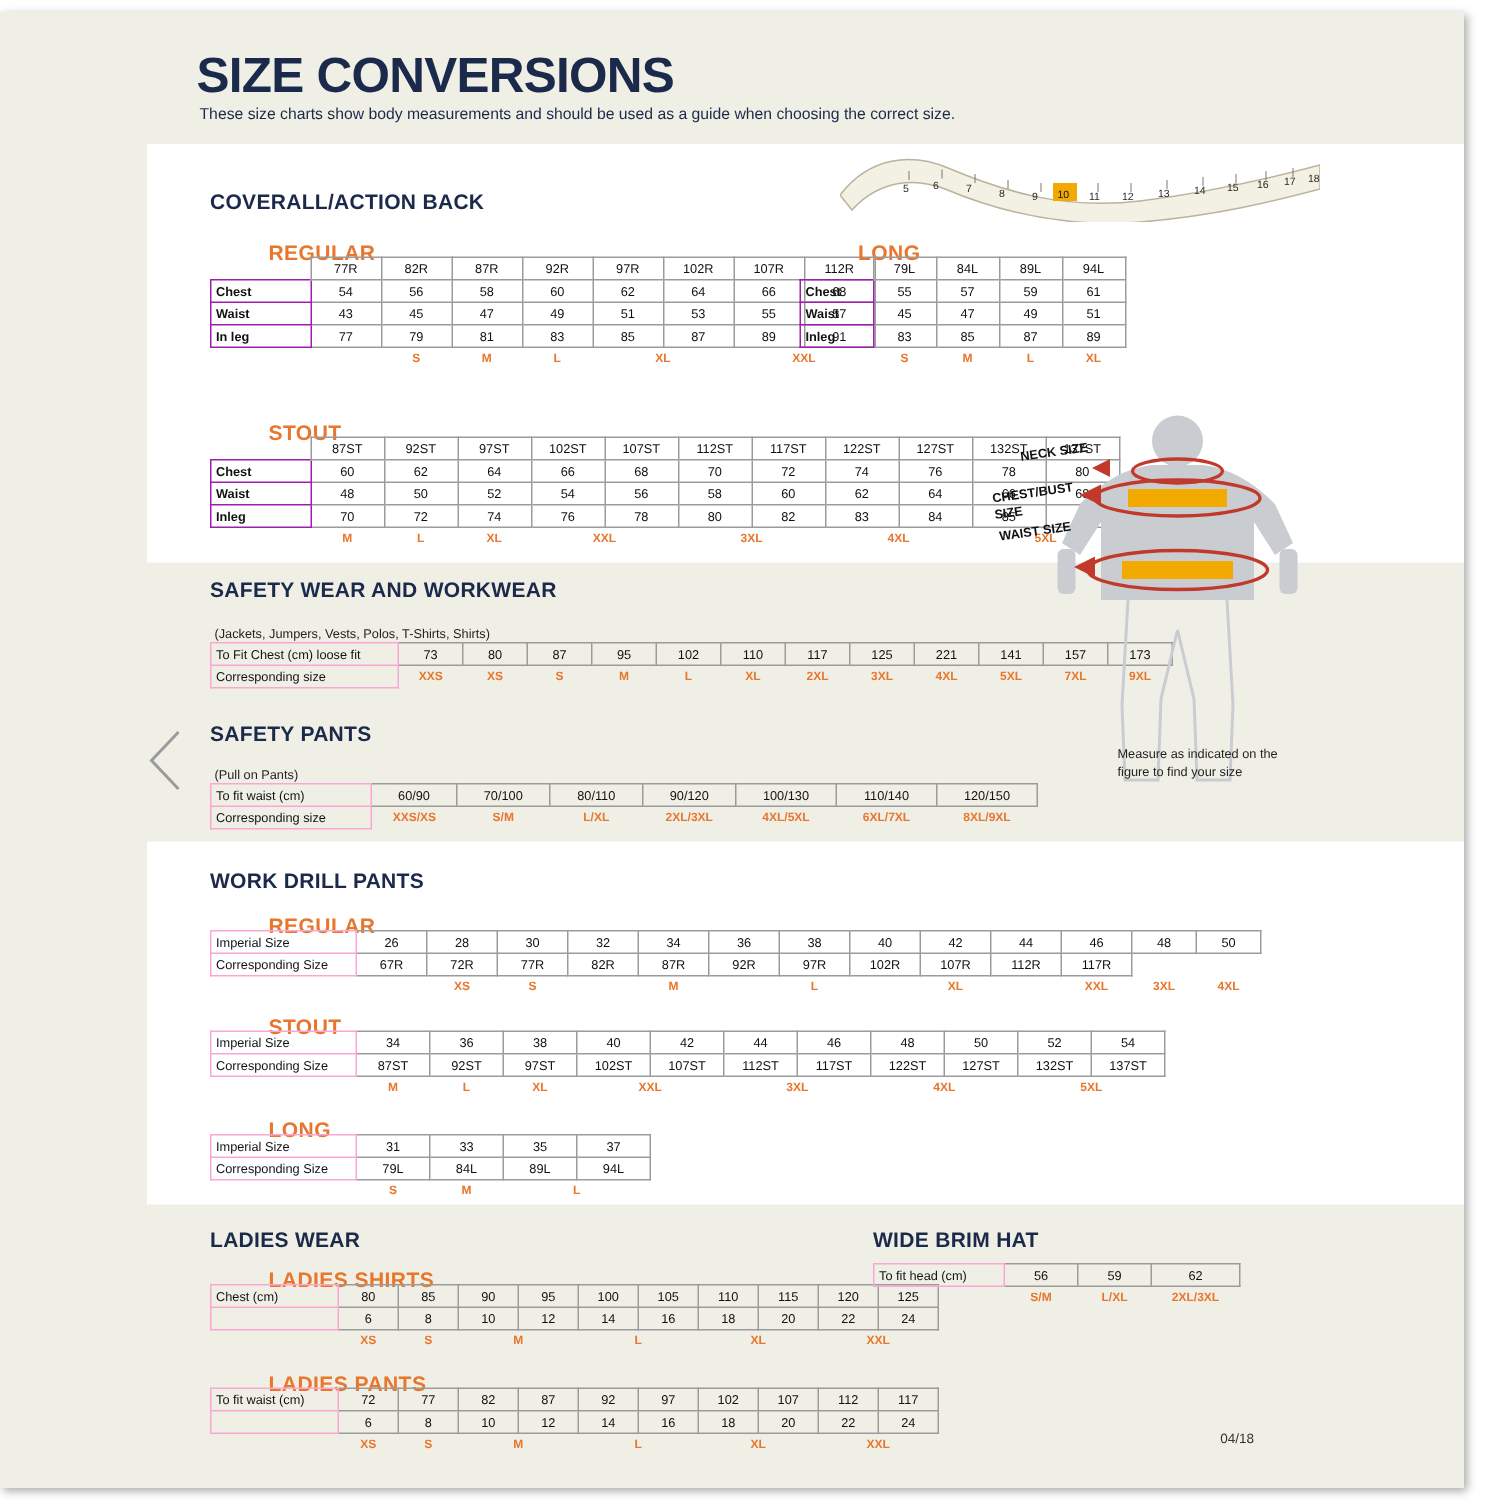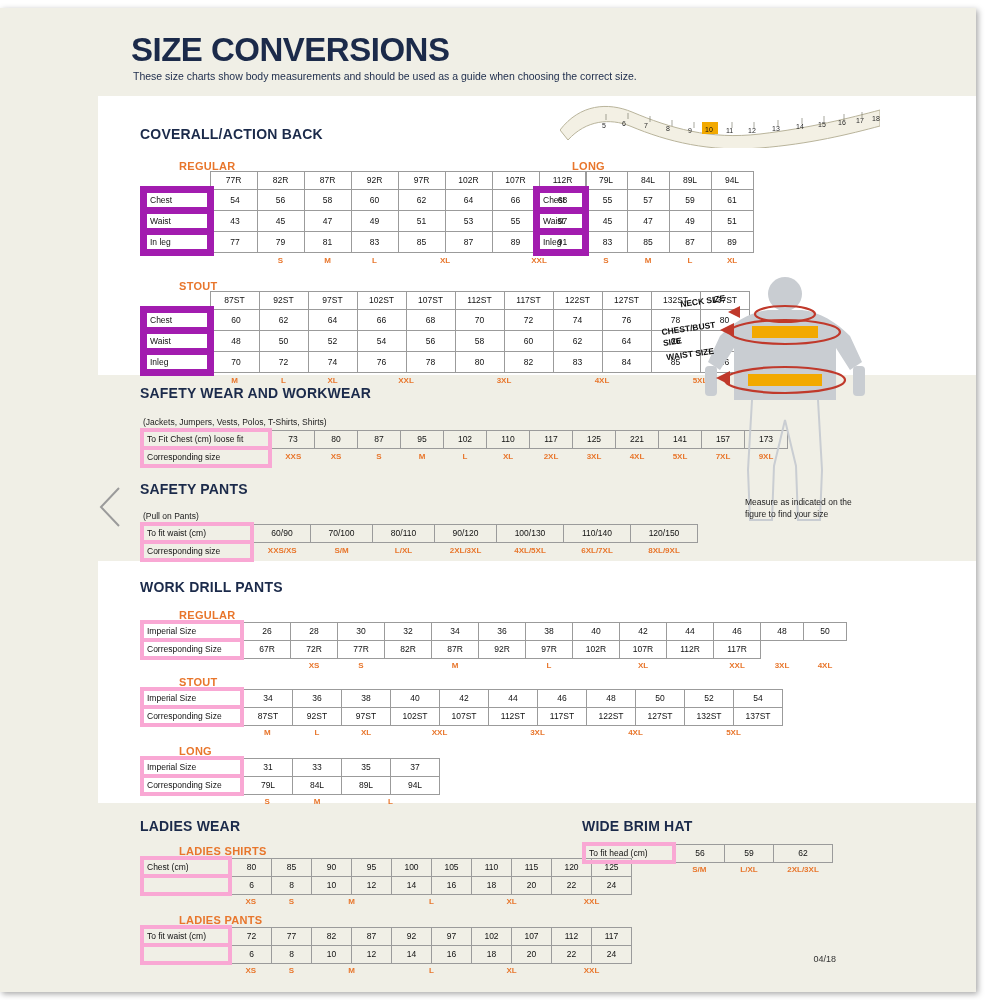--- a/index.html
+++ b/index.html
@@ -9,27 +9,27 @@
   .leftband{position:absolute;left:0;top:0;width:98px;height:984px;background:#f0efe6;}
   .headband{position:absolute;left:0;top:0;width:976px;height:88px;background:#f0efe6;}
   .midband{position:absolute;left:0;top:367px;width:976px;height:186px;background:#f0efe6;}
   .botband{position:absolute;left:0;top:795px;width:976px;height:189px;background:#f0efe6;}
   .content{position:absolute;left:0;top:0;width:976px;height:984px;}
 
   h1.title{position:absolute;left:131px;top:23px;margin:0;font-size:33px;font-weight:bold;color:#1b2a4a;letter-spacing:-0.5px;font-family:"Liberation Sans",sans-serif;}
   .subtitle{position:absolute;left:133px;top:62px;font-size:10.5px;color:#1b2a4a;}
 
   .sec{position:absolute;font-size:14px;font-weight:bold;color:#1b2a4a;letter-spacing:0.2px;}
-  .subsec{position:absolute;font-size:11px;font-weight:bold;color:#e8762c;letter-spacing:.3px;padding-left:36px;}
+  .subsec{position:absolute;font-size:14px;font-weight:bold;color:#e8762c;letter-spacing:.3px;padding-left:36px;}
   .note{position:absolute;font-size:8.5px;color:#222;}
 
   table.t{position:absolute;border-collapse:collapse;font-size:8.5px;color:#111;}
   table.t td{border:1px solid #9b9b9b;padding:1px 3px;text-align:center;height:12px;line-height:12px;white-space:nowrap;}
-  table.t td.lbl{text-align:left;font-weight:normal;border:7px solid #a21caf;}
-  table.t td.lbl2{text-align:left;border:4px solid #f9a8d4;}
+  table.t td.lbl{text-align:left;font-weight:bold;border:1px solid #a21caf;}
+  table.t td.lbl2{text-align:left;border:1px solid #f9a8d4;}
   table.t td.sz{border:none;color:#e8762c;font-weight:bold;font-size:8px;}
   table.t tr.szrow td{border:none;color:#e8762c;font-weight:bold;font-size:8px;}
   table.t td.noborder{border:none;}
 
   .tape{position:absolute;left:560px;top:92px;width:320px;height:48px;}
   .figure{position:absolute;left:690px;top:262px;width:190px;height:260px;}
   .measure-note{position:absolute;left:745px;top:488px;width:110px;font-size:8.5px;color:#222;line-height:12px;}
   .lab{position:absolute;font-size:8.5px;color:#111;font-weight:bold;}
   .arrowleft{position:absolute;left:97px;top:478px;width:26px;height:42px;}
   .footer{position:absolute;right:140px;bottom:28px;font-size:9px;color:#333;}

